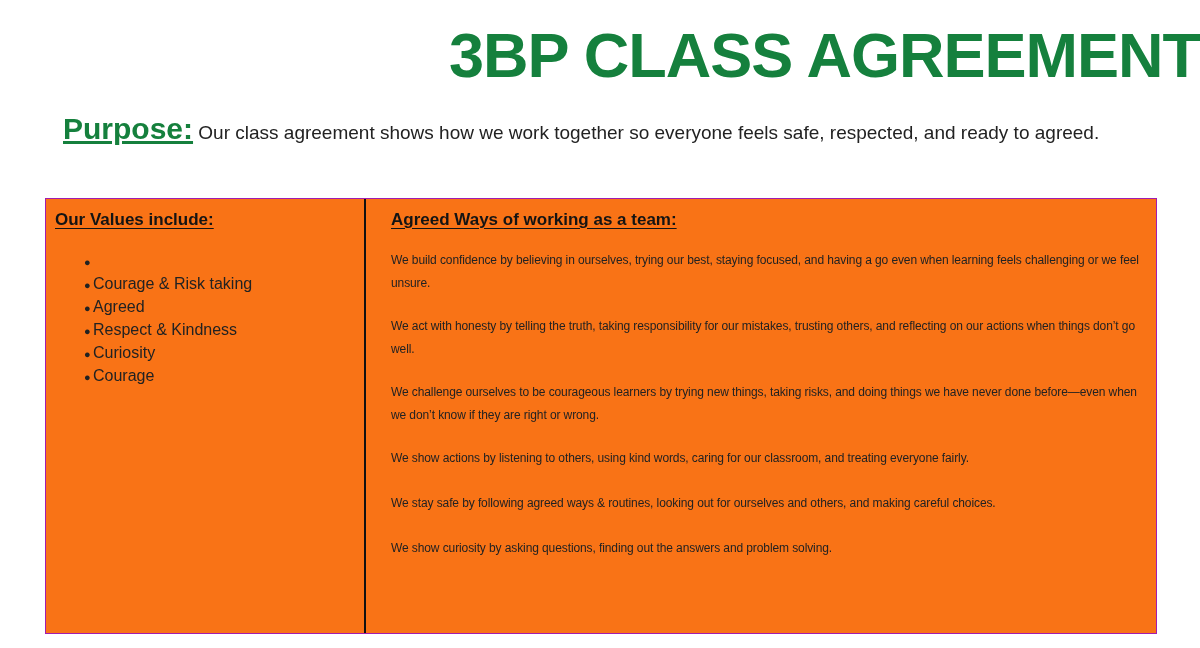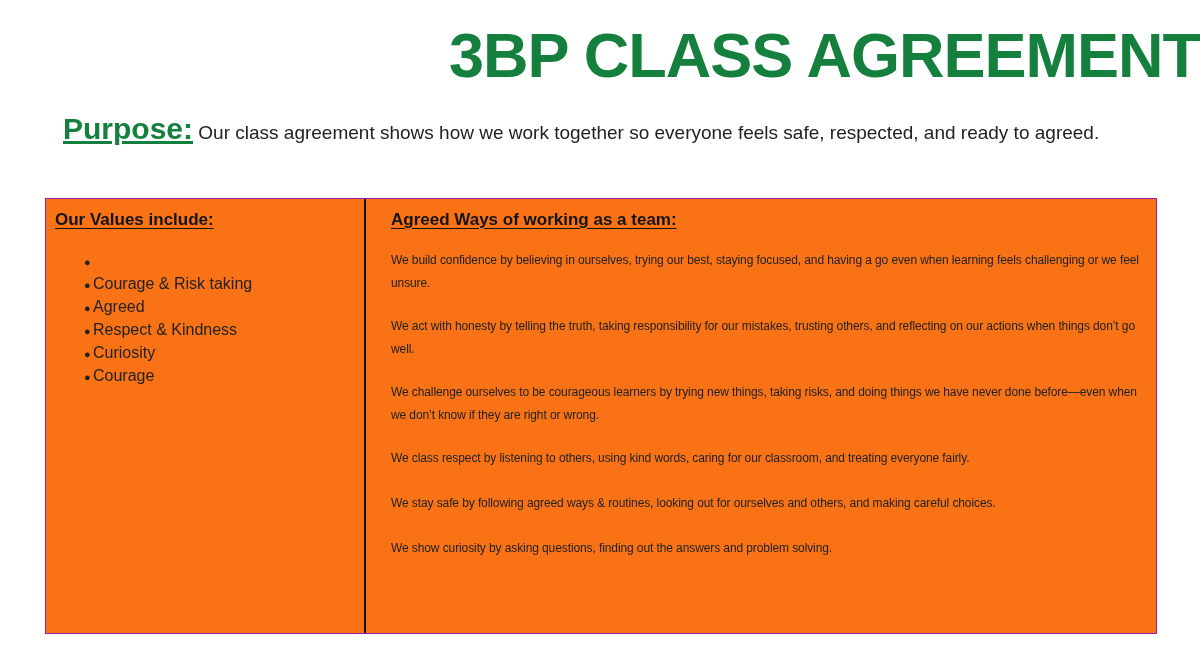--- a/index.html
+++ b/index.html
@@ -144,19 +144,19 @@
       </li>
       </ul>
   </div>
 
   <div class="agreements-column" data-name="agreements-column">
     <div class="column-heading" data-name="agreements-heading">Agreed Ways of working as a team:</div>
     <div data-name="agreement-paragraphs">
         <p data-name="agreement-paragraph">We build confidence by believing in ourselves, trying our best, staying focused, and having a go even when learning feels challenging or we feel unsure.</p>
         <p data-name="agreement-paragraph">We act with honesty by telling the truth, taking responsibility for our mistakes, trusting others, and reflecting on our actions when things don’t go well.</p>
         <p data-name="agreement-paragraph">We challenge ourselves to be courageous learners by trying new things, taking risks, and doing things we have never done before—even when we don’t know if they are right or wrong.</p>
-        <p data-name="agreement-paragraph">We class respect by listening to others, using kind words, caring for our classroom, and treating everyone fairly.</p>
+        <p data-name="agreement-paragraph">We show actions by listening to others, using kind words, caring for our classroom, and treating everyone fairly.</p>
         <p data-name="agreement-paragraph">We stay safe by following agreed ways &amp; routines, looking out for ourselves and others, and making careful choices.</p>
         <p data-name="agreement-paragraph">We show curiosity by asking questions, finding out the answers and problem solving.</p>
       </div>
   </div>
 
 </div>
 
 </body></html>

